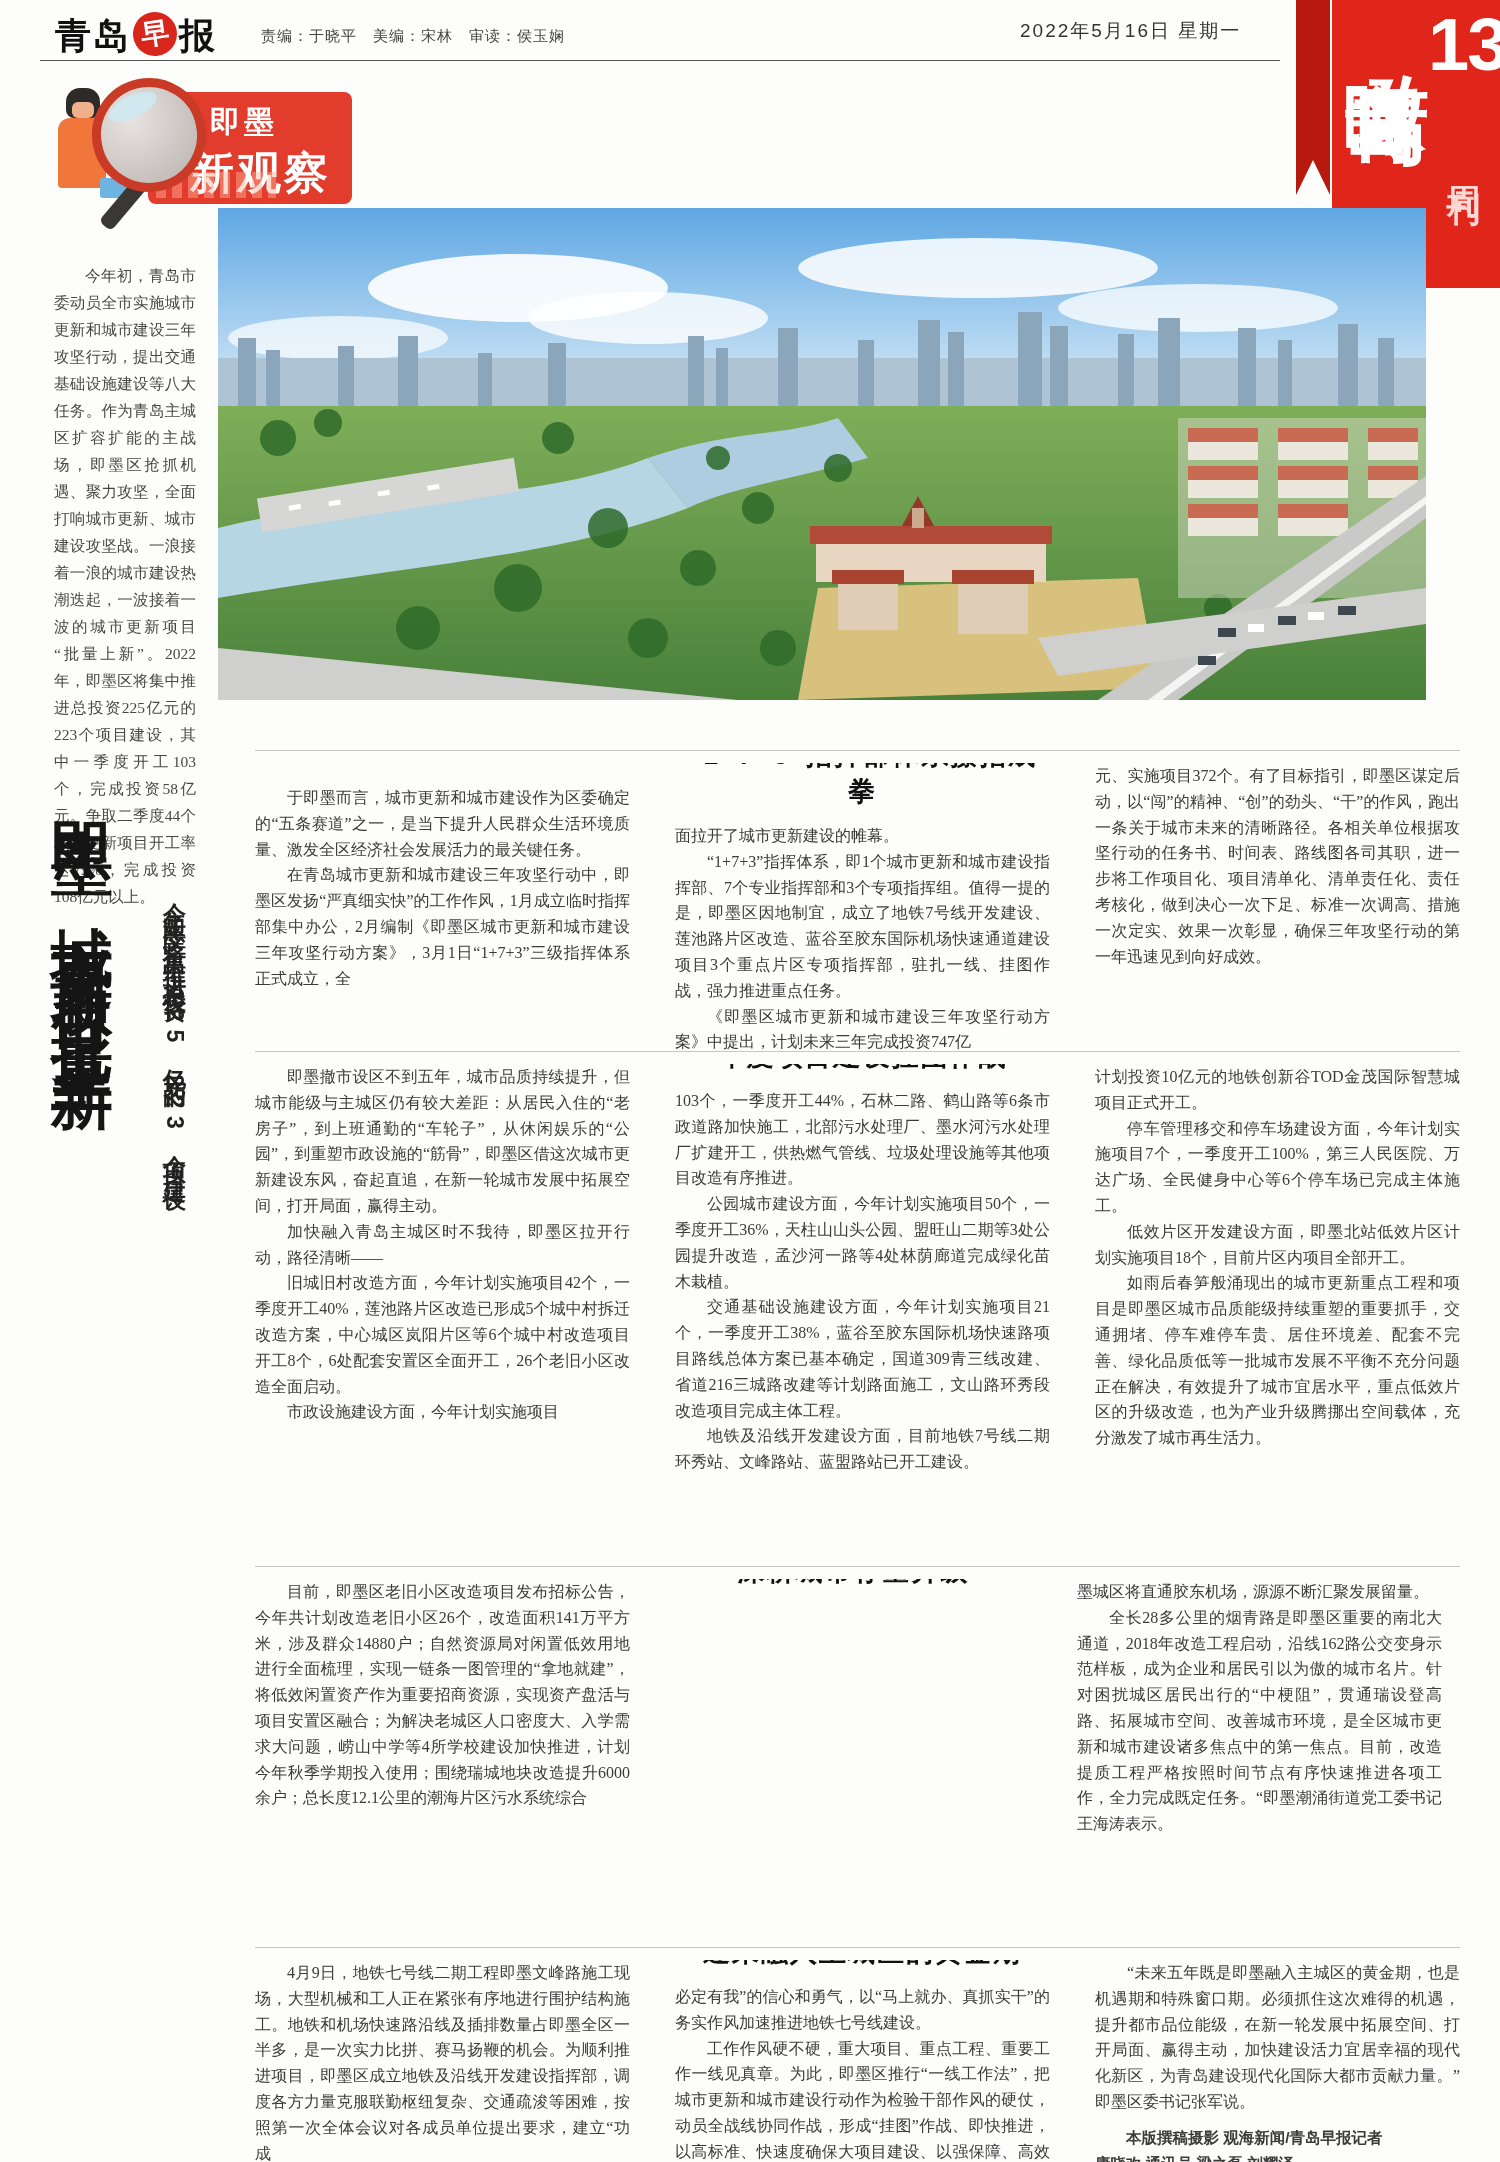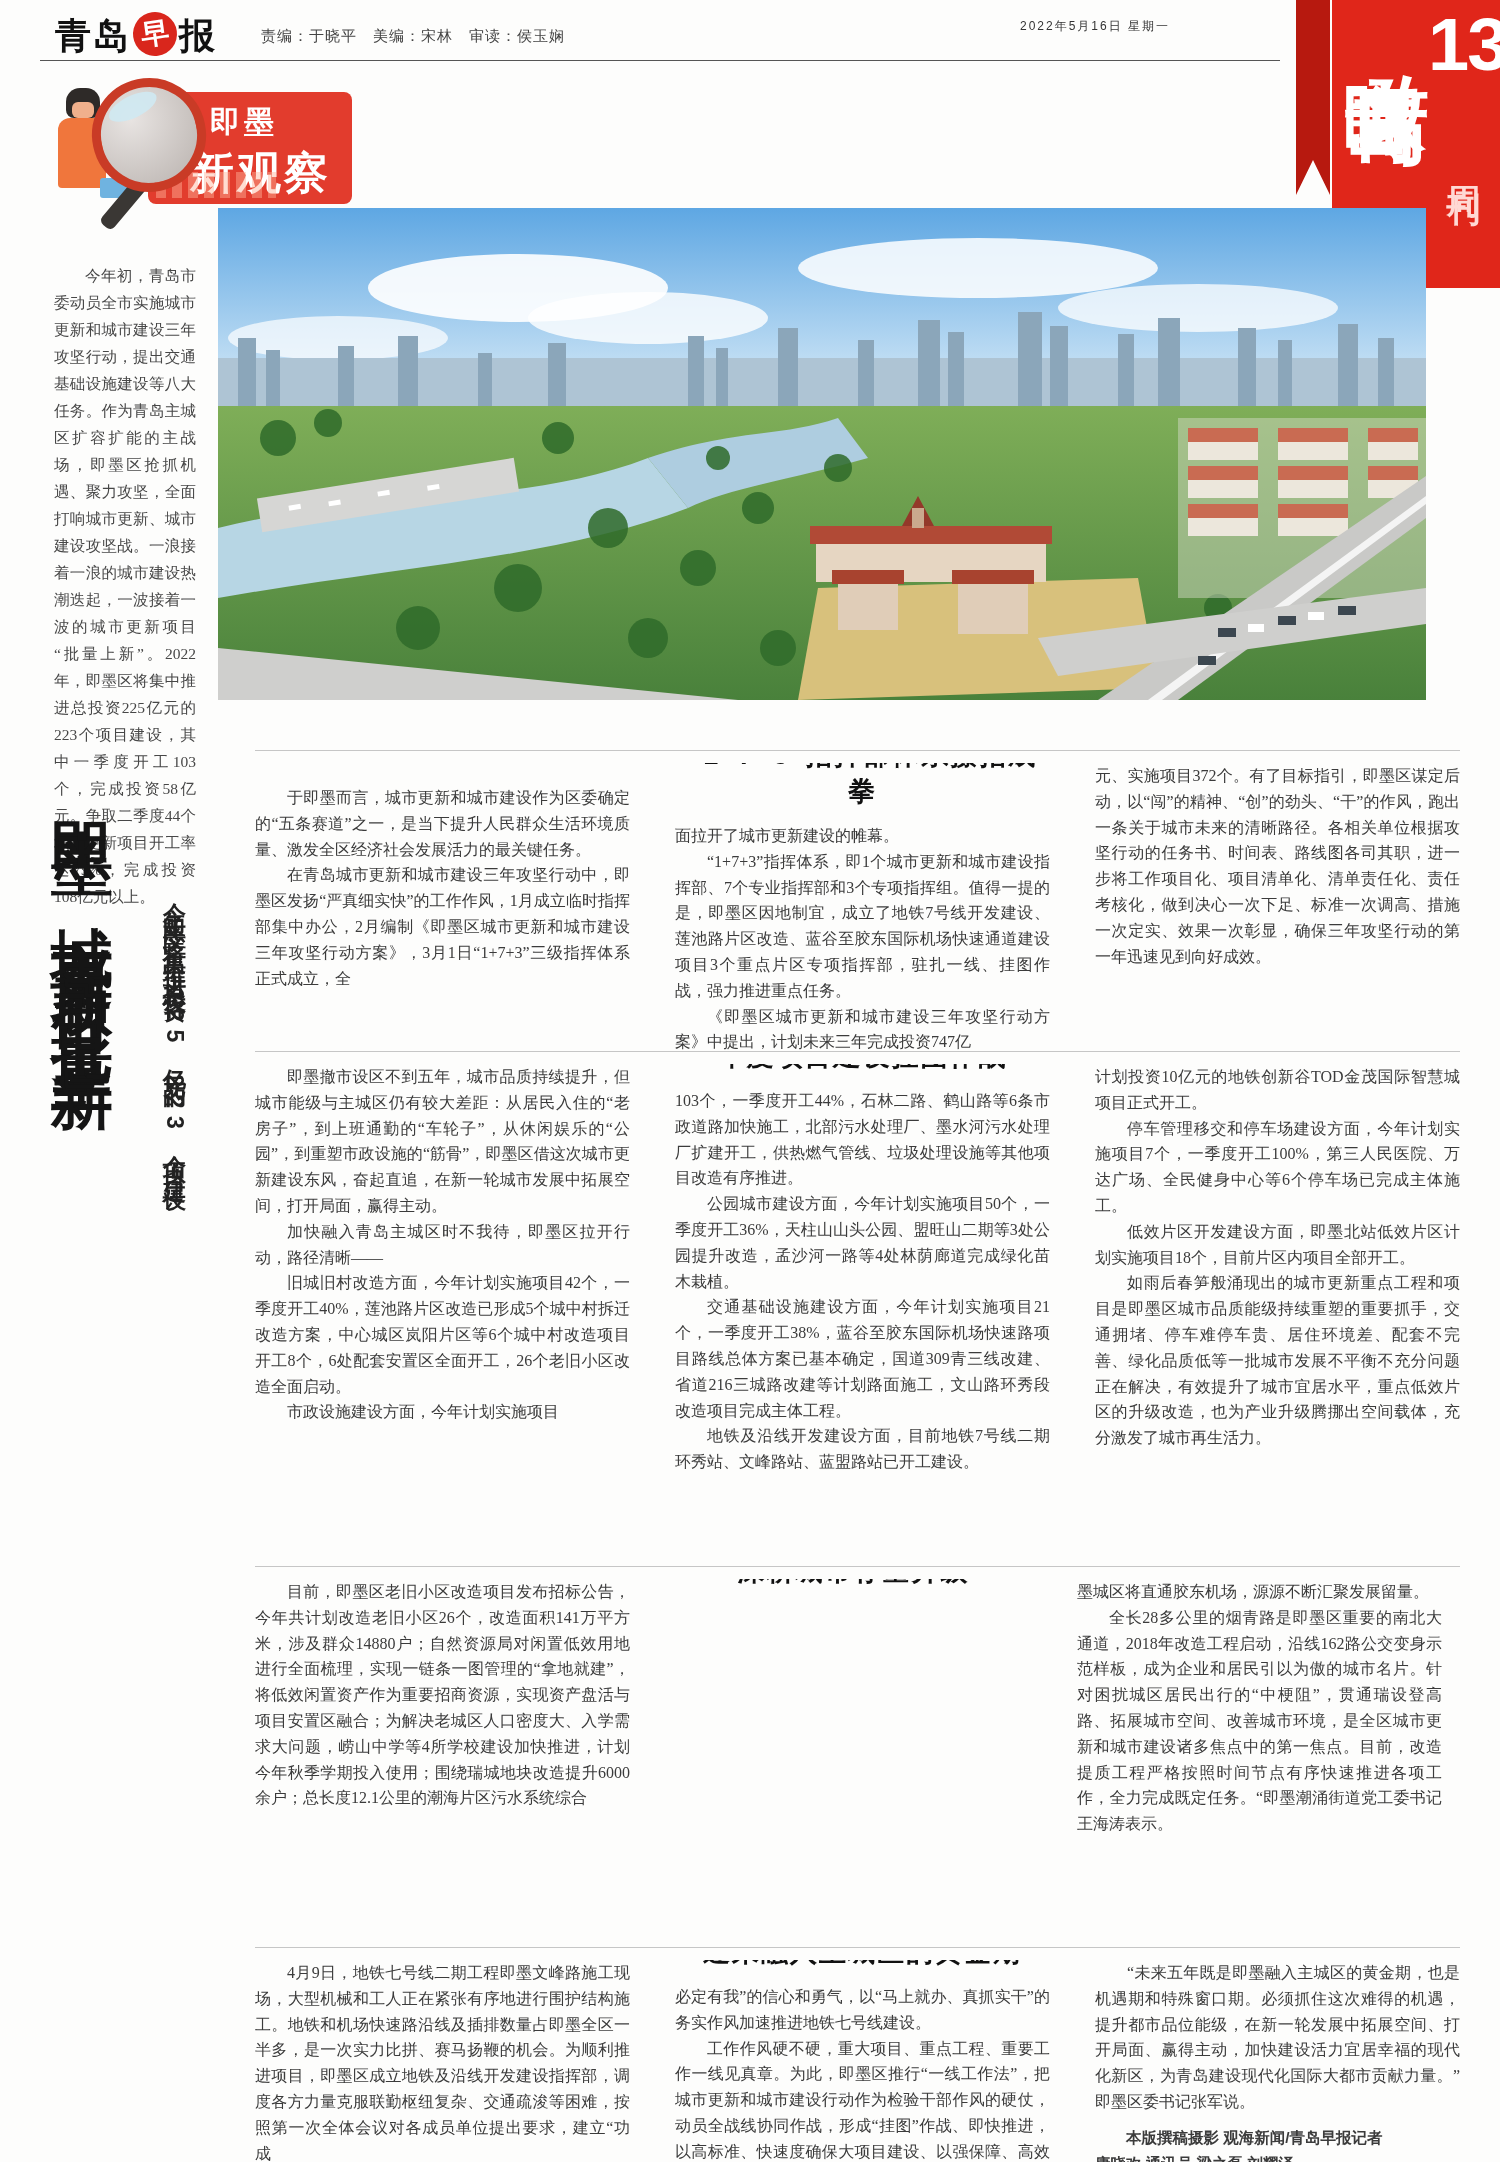--- a/index.html
+++ b/index.html
@@ -6,21 +6,21 @@
   body{width:1500px;height:2162px;position:relative;background:#fdfdfc;
        font-family:"Liberation Serif","DejaVu Serif",serif;color:#3b3b3b;overflow:hidden;}
 
   
   .masthead{position:absolute;left:55px;top:12px;width:1230px;height:48px;display:flex;align-items:center;}
   .logo{display:flex;align-items:flex-start;font-family:"Liberation Sans","DejaVu Sans",sans-serif;font-weight:bold;}
   .logo .lt{font-size:36px;color:#111;letter-spacing:2px;}
   .logo .circle{width:44px;height:44px;border-radius:50%;background:#d9261c;color:#fff;
       display:flex;align-items:center;justify-content:center;font-size:28px;margin:0 2px;transform:rotate(-8deg);}
   .editors{font-size:15px;color:#444;margin-left:44px;letter-spacing:1px;font-family:"Liberation Sans",sans-serif;}
-  .mast-date{position:absolute;left:1020px;top:18px;font-size:12px;color:#333;letter-spacing:2px;
+  .mast-date{position:absolute;left:1020px;top:18px;font-size:19px;color:#333;letter-spacing:2px;
       font-family:"Liberation Sans",sans-serif;}
   .mast-rule{position:absolute;left:40px;top:60px;width:1240px;height:0;border-top:1.5px solid #555;}
 
   
   .ribbon{position:absolute;left:1296px;top:0;width:34px;height:195px;background:#b7190f;
       clip-path:polygon(0 0,100% 0,100% 100%,50% 82%,0 100%);}
   .banner{position:absolute;left:1332px;top:0;width:168px;height:288px;background:#e0261a;color:#fff;}
   .banner-title{position:absolute;left:8px;top:8px;writing-mode:vertical-rl;font-size:84px;line-height:96px;
       font-weight:bold;font-family:"Liberation Sans","DejaVu Sans",sans-serif;letter-spacing:4px;}
   .banner-page{position:absolute;left:96px;top:2px;font-size:74px;font-weight:bold;

